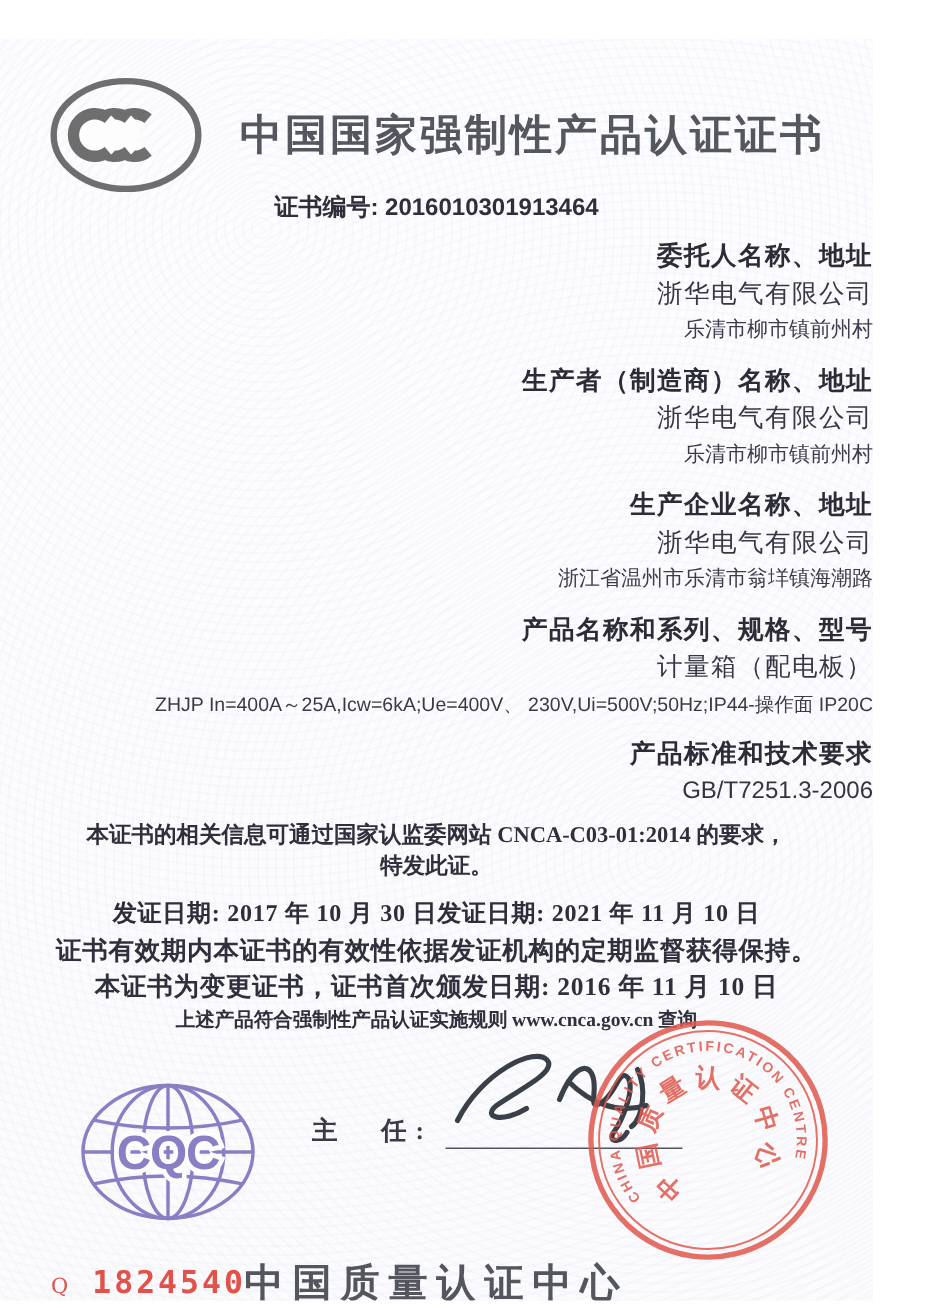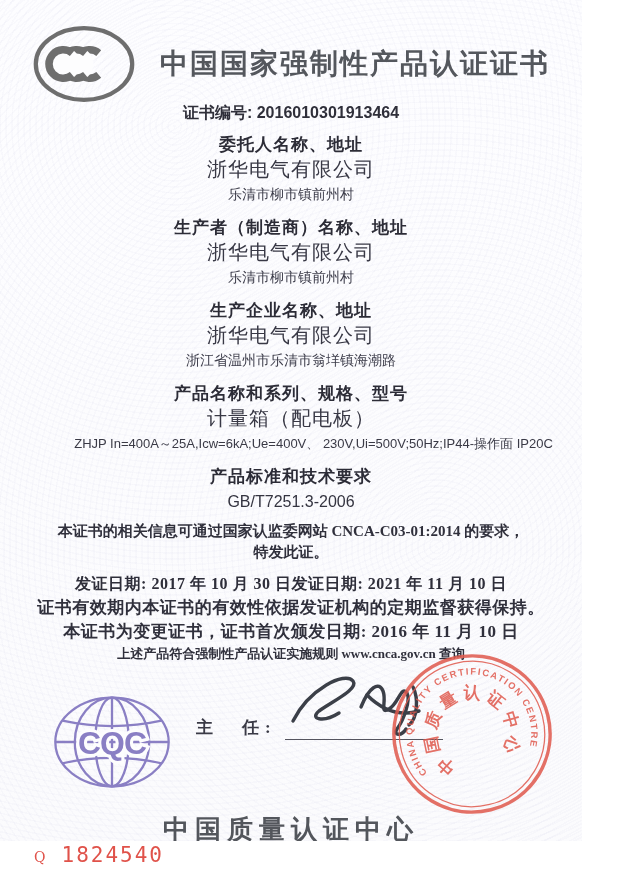--- a/index.html
+++ b/index.html
@@ -5,54 +5,55 @@
   * { margin: 0; padding: 0; box-sizing: border-box; }
   html, body { width: 630px; height: 872px; background: #ffffff; position: relative;
     font-family: "Liberation Serif", "DejaVu Serif", serif; }
   .page {
     width: 582px; height: 841px; position: relative; overflow: hidden;
     background:
       repeating-radial-gradient(circle at 30% 15%, rgba(168,168,210,0.05) 0 1.5px, transparent 1.5px 6px),
       repeating-radial-gradient(circle at 75% 65%, rgba(168,168,210,0.05) 0 1.5px, transparent 1.5px 6px),
       linear-gradient(#fdfdff, #fbfbfd);
     color: #34343f;
+    margin-top: 26px;
   }
   .header { display: flex; align-items: center; justify-content: center; gap: 24px; padding-top: 26px; height: 102px; }
   .title { font-family: "Liberation Sans", "DejaVu Sans", sans-serif; font-size: 28px; font-weight: 700;
     color: #54575d; letter-spacing: 2px; }
   .certno { text-align: center; font-family: "Liberation Sans", "DejaVu Sans", sans-serif;
     font-size: 16px; font-weight: 700; color: #2f2f3a; line-height: 22px; }
-  .body-block { text-align: center; margin-top: 8px; }
+  .body-block { text-align: right; margin-top: 8px; }
   .row { line-height: 25px; }
   .sec-label { font-size: 17px; font-weight: 700; color: #2c2c37; letter-spacing: 1px; }
-  .name-line { font-size: 20px; color: #383845; letter-spacing: 1px; }
+  .name-line { font-size: 17px; color: #383845; letter-spacing: 1px; }
   .addr-line { font-size: 14px; color: #3c3c4a; }
   .spec-line { font-family: "Liberation Sans", "DejaVu Sans", sans-serif; font-size: 13px; color: #3a3a46; padding-left: 45px; }
   .gb-line { font-family: "Liberation Sans", "DejaVu Sans", sans-serif; font-size: 16px; color: #343440; }
   .statement { text-align: center; margin-top: 7px; font-size: 15px; font-weight: 700; color: #30303c; }
   .statement div { line-height: 21px; }
   .dates { display: flex; justify-content: center; margin-top: 9px;
     font-size: 16px; font-weight: 700; color: #2e2e3a; line-height: 24px; }
   .dates span { letter-spacing: 0.5px; }
   .note { text-align: center; color: #30303c; }
   .note.n1, .note.n2 { font-size: 17px; font-weight: 700; line-height: 24px; letter-spacing: 0.5px; }
   .note.n2 { line-height: 23px; }
   .note.n3 { font-size: 13px; font-weight: 700; line-height: 21px; }
   .signoff-area { position: relative; height: 138px; margin-top: 6px; }
   .cqc-logo { position: absolute; left: 50px; top: 22px; }
-  .director-row { position: absolute; left: 196px; top: 48px; display: flex; align-items: flex-end; }
+  .director-row { position: absolute; left: 208px; top: 48px; display: flex; align-items: flex-end; }
   .director-label { font-size: 17px; font-weight: 700; color: #3a3a46; letter-spacing: 6px; line-height: 20px; padding-bottom: 2px; }
   .sig-line { position: relative; width: 158px; height: 22px; border-bottom: 1.5px solid #55555f; margin-left: 8px; }
   .sig-svg { position: absolute; left: 2px; bottom: -2px; }
   .stamp { position: absolute; right: 26px; top: -20px; }
   .org-title { text-align: center; font-family: "Liberation Sans", "DejaVu Sans", sans-serif;
     font-size: 26px; font-weight: 700; color: #53565c; letter-spacing: 6px; margin-top: 4px; }
   .serial { position: absolute; left: 34px; top: 843px; color: #e0524a; display: flex; align-items: baseline; }
   .serial .q { font-family: "DejaVu Serif", serif; font-size: 14px; margin-right: 16px; }
-  .serial .num { font-family: "DejaVu Sans Mono", monospace; font-size: 21px; letter-spacing: 2px; font-weight: 400; }
+  .serial .num { font-family: "DejaVu Sans Mono", monospace; font-size: 21px; letter-spacing: 2px; font-weight: 700; }
 </style>
 </head>
 <body>
 
 <div class="page">
 
   <div class="header">
     <svg width="104" height="80" viewBox="0 0 110 84">
       <ellipse cx="55" cy="42" rx="51" ry="38" fill="none" stroke="#6e6e6e" stroke-width="4.5"></ellipse>
       <path d="M 70.6,30.5 A 15,15 0 1 0 70.6,53.5" fill="none" stroke="#6e6e6e" stroke-width="8"></path>

